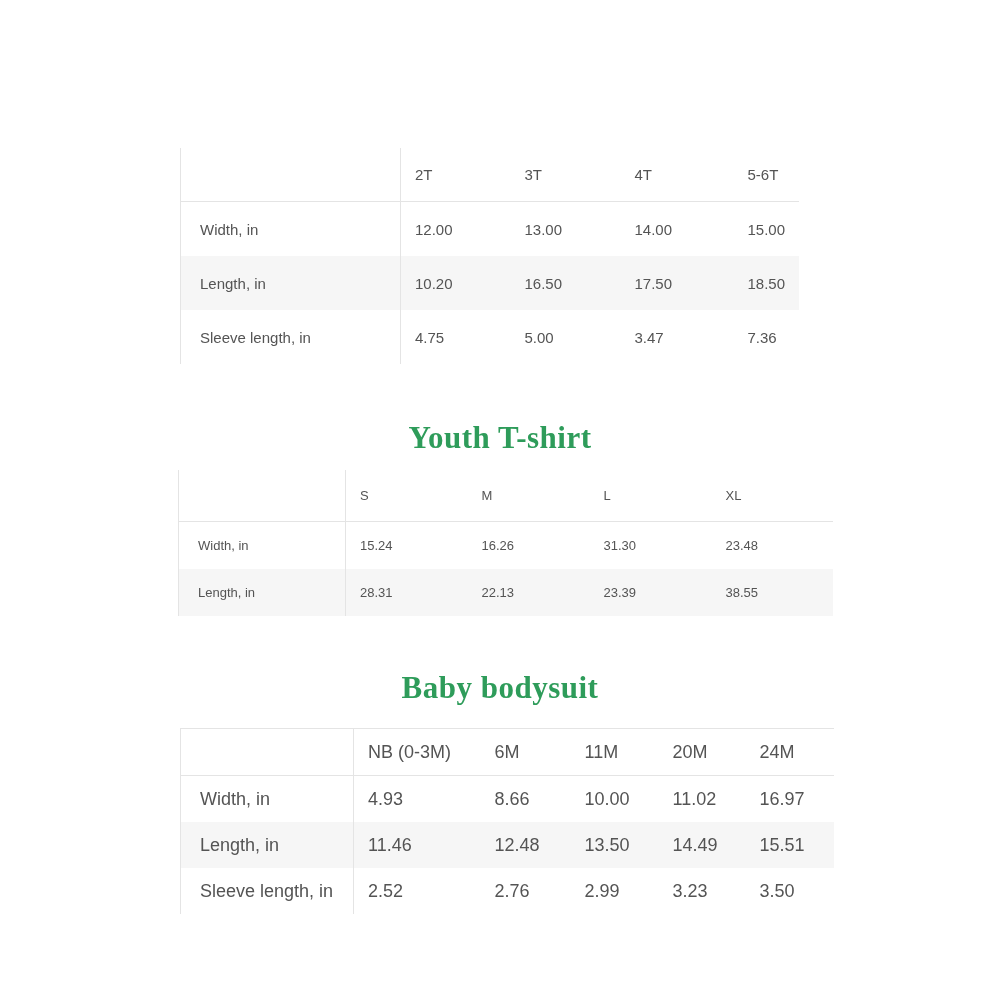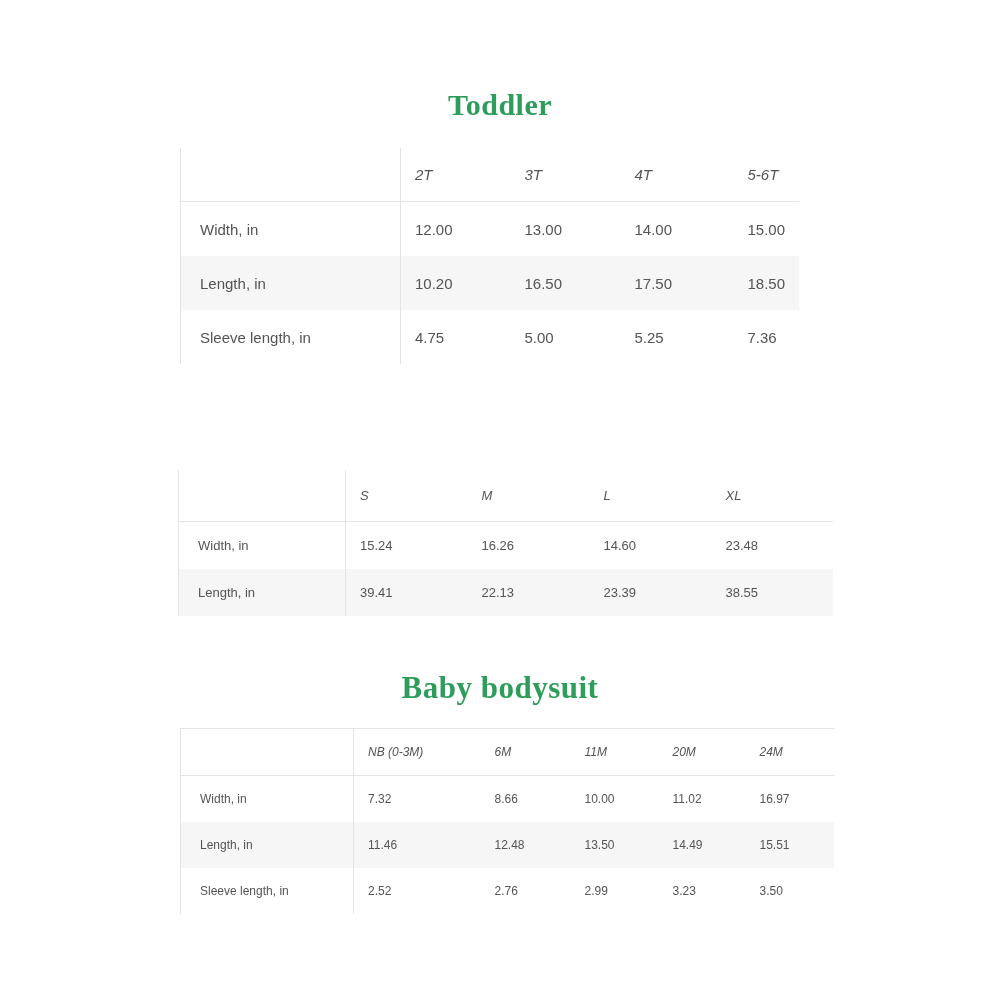--- a/index.html
+++ b/index.html
@@ -54,52 +54,50 @@
     white-space: nowrap;
   }
   table.size-table th:first-child,
   table.size-table td:first-child {
     border-left: 1px solid var(--border-gray);
     border-right: 1px solid var(--border-gray);
     padding-left: 19px;
   }
   table.size-table thead tr {
     border-bottom: 1px solid var(--border-gray);
-    font-style: italic;
   }
   tr.shaded { background: var(--row-shade); }
 
   #table-toddler {
     left: 180px; top: 148px; width: 618px;
     font-size: 15px;
   }
   #table-toddler th { height: 53px; }
   #table-toddler td { height: 54px; }
 
   #table-youth {
     left: 178px; top: 470px; width: 654px;
     font-size: 13px;
   }
   #table-youth th { height: 51px; }
   #table-youth td { height: 47px; }
 
   #table-baby {
     left: 180px; top: 728px; width: 653px;
-    font-size: 12px;
+    font-size: 18px;
     border-top: 1px solid var(--border-gray);
   }
   #table-baby th { height: 46px; }
   #table-baby td { height: 46px; }
 </style>
 </head>
 <body>
 
 <div class="page">
 
-  <h2 class="section-title" id="title-toddler">Toddler</h2>
 
   <table class="size-table" id="table-toddler">
     <colgroup>
       <col style="width:220px">
         <col style="width:110px">
         <col style="width:110px">
         <col style="width:113px">
         <col style="width:65px">
     </colgroup>
     <thead>
@@ -123,26 +121,27 @@
         <td>Length, in</td>
         <td>10.20</td>
         <td>16.50</td>
         <td>17.50</td>
         <td>18.50</td>
       </tr>
       <tr>
         <td>Sleeve length, in</td>
         <td>4.75</td>
         <td>5.00</td>
-        <td>5.25</td>
+        <td>3.47</td>
         <td>7.36</td>
       </tr>
     </tbody>
   </table>
 
+  <h2 class="section-title" id="title-youth">Youth T-shirt</h2>
 
   <table class="size-table" id="table-youth">
     <colgroup>
       <col style="width:167px">
         <col style="width:122px">
         <col style="width:122px">
         <col style="width:122px">
         <col style="width:121px">
     </colgroup>
     <thead>
@@ -152,26 +151,26 @@
         <th>M</th>
         <th>L</th>
         <th>XL</th>
       </tr>
     </thead>
     <tbody>
       <tr>
         <td>Width, in</td>
         <td>15.24</td>
         <td>16.26</td>
-        <td>14.60</td>
+        <td>31.30</td>
         <td>23.48</td>
       </tr>
       <tr class="shaded">
         <td>Length, in</td>
-        <td>39.41</td>
+        <td>28.31</td>
         <td>22.13</td>
         <td>23.39</td>
         <td>38.55</td>
       </tr>
     </tbody>
   </table>
 
   <h2 class="section-title" id="title-baby">Baby bodysuit</h2>
 
   <table class="size-table" id="table-baby">
@@ -189,21 +188,21 @@
         <th>NB (0-3M)</th>
         <th>6M</th>
         <th>11M</th>
         <th>20M</th>
         <th>24M</th>
       </tr>
     </thead>
     <tbody>
       <tr>
         <td>Width, in</td>
-        <td>7.32</td>
+        <td>4.93</td>
         <td>8.66</td>
         <td>10.00</td>
         <td>11.02</td>
         <td>16.97</td>
       </tr>
       <tr class="shaded">
         <td>Length, in</td>
         <td>11.46</td>
         <td>12.48</td>
         <td>13.50</td>

